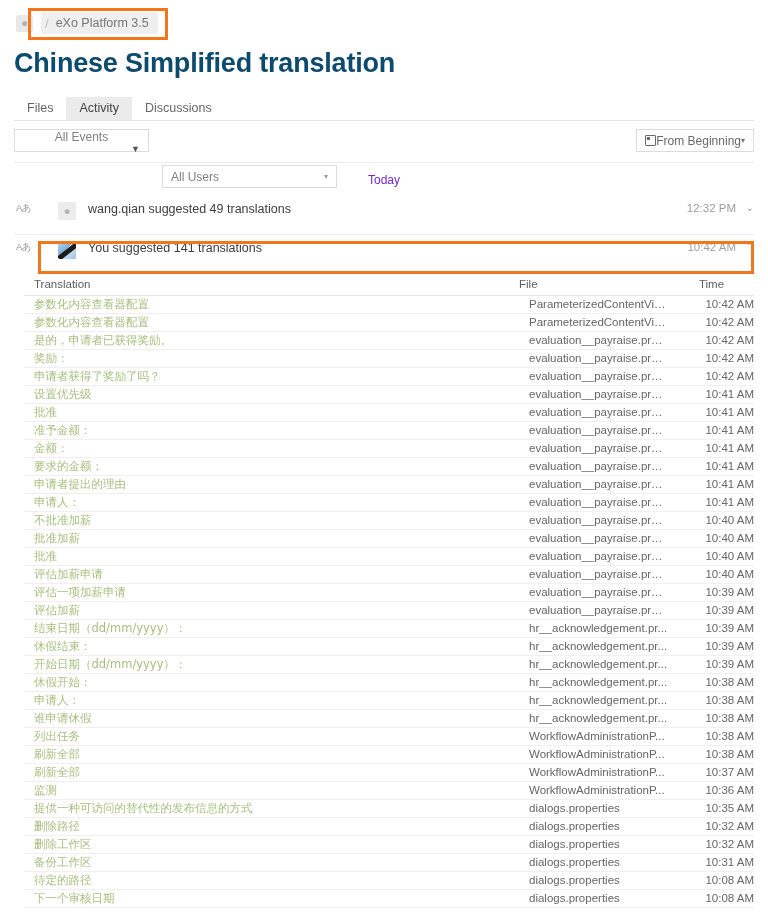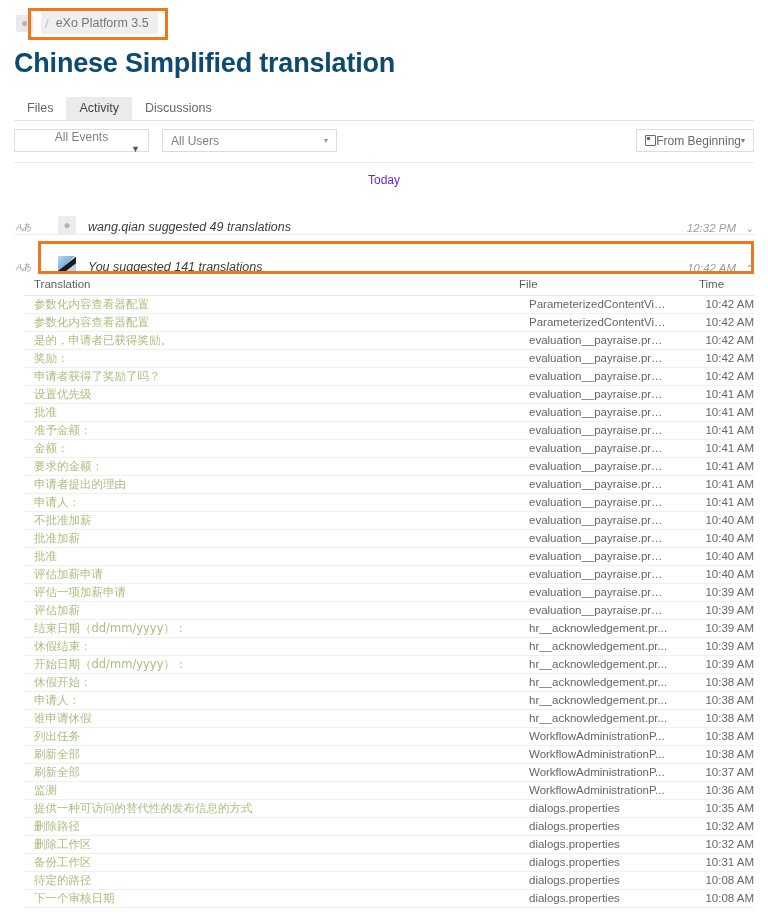--- a/index.html
+++ b/index.html
@@ -98,21 +98,21 @@
     top: 0;
     height: 23px;
     border: 1px solid #dcdcdc;
     background: #ffffff;
     display: flex; align-items: center;
     padding: 0 8px;
     font-size: 12px;
     color: #808080;
   }
   #sel-events { left: 0; width: 135px; flex-direction: column; }
-  #sel-users  { left: 148px; width: 175px; }
+  #sel-users  { left: 148px; width: 175px; margin-top: 36px; }
   .select-box .caret {
     margin-left: auto;
     font-size: 9px;
     color: #555;
   }
   .select-box .caret.thin { color: #999; font-size: 8px; }
 
   .from-beginning {
     position: absolute;
     right: 0; top: 0;
@@ -157,23 +157,22 @@
     color: #6d28d9;
   }
 
   
   .activity {
     position: absolute;
     left: 14px;
     width: 740px;
     height: 33px;
     display: flex;
-    align-items: flex-end;
+    align-items: flex-start;
     border-bottom: 1px solid #ededed;
-    font-style: italic;
   }
   #activity-1 { top: 202px; }
   #activity-2 { top: 241px; border-bottom: none; }
 
   .lang-badge {
     width: 22px;
     flex: 0 0 auto;
     font-size: 9.5px;
     color: #9a9a9a;
     text-align: left;

